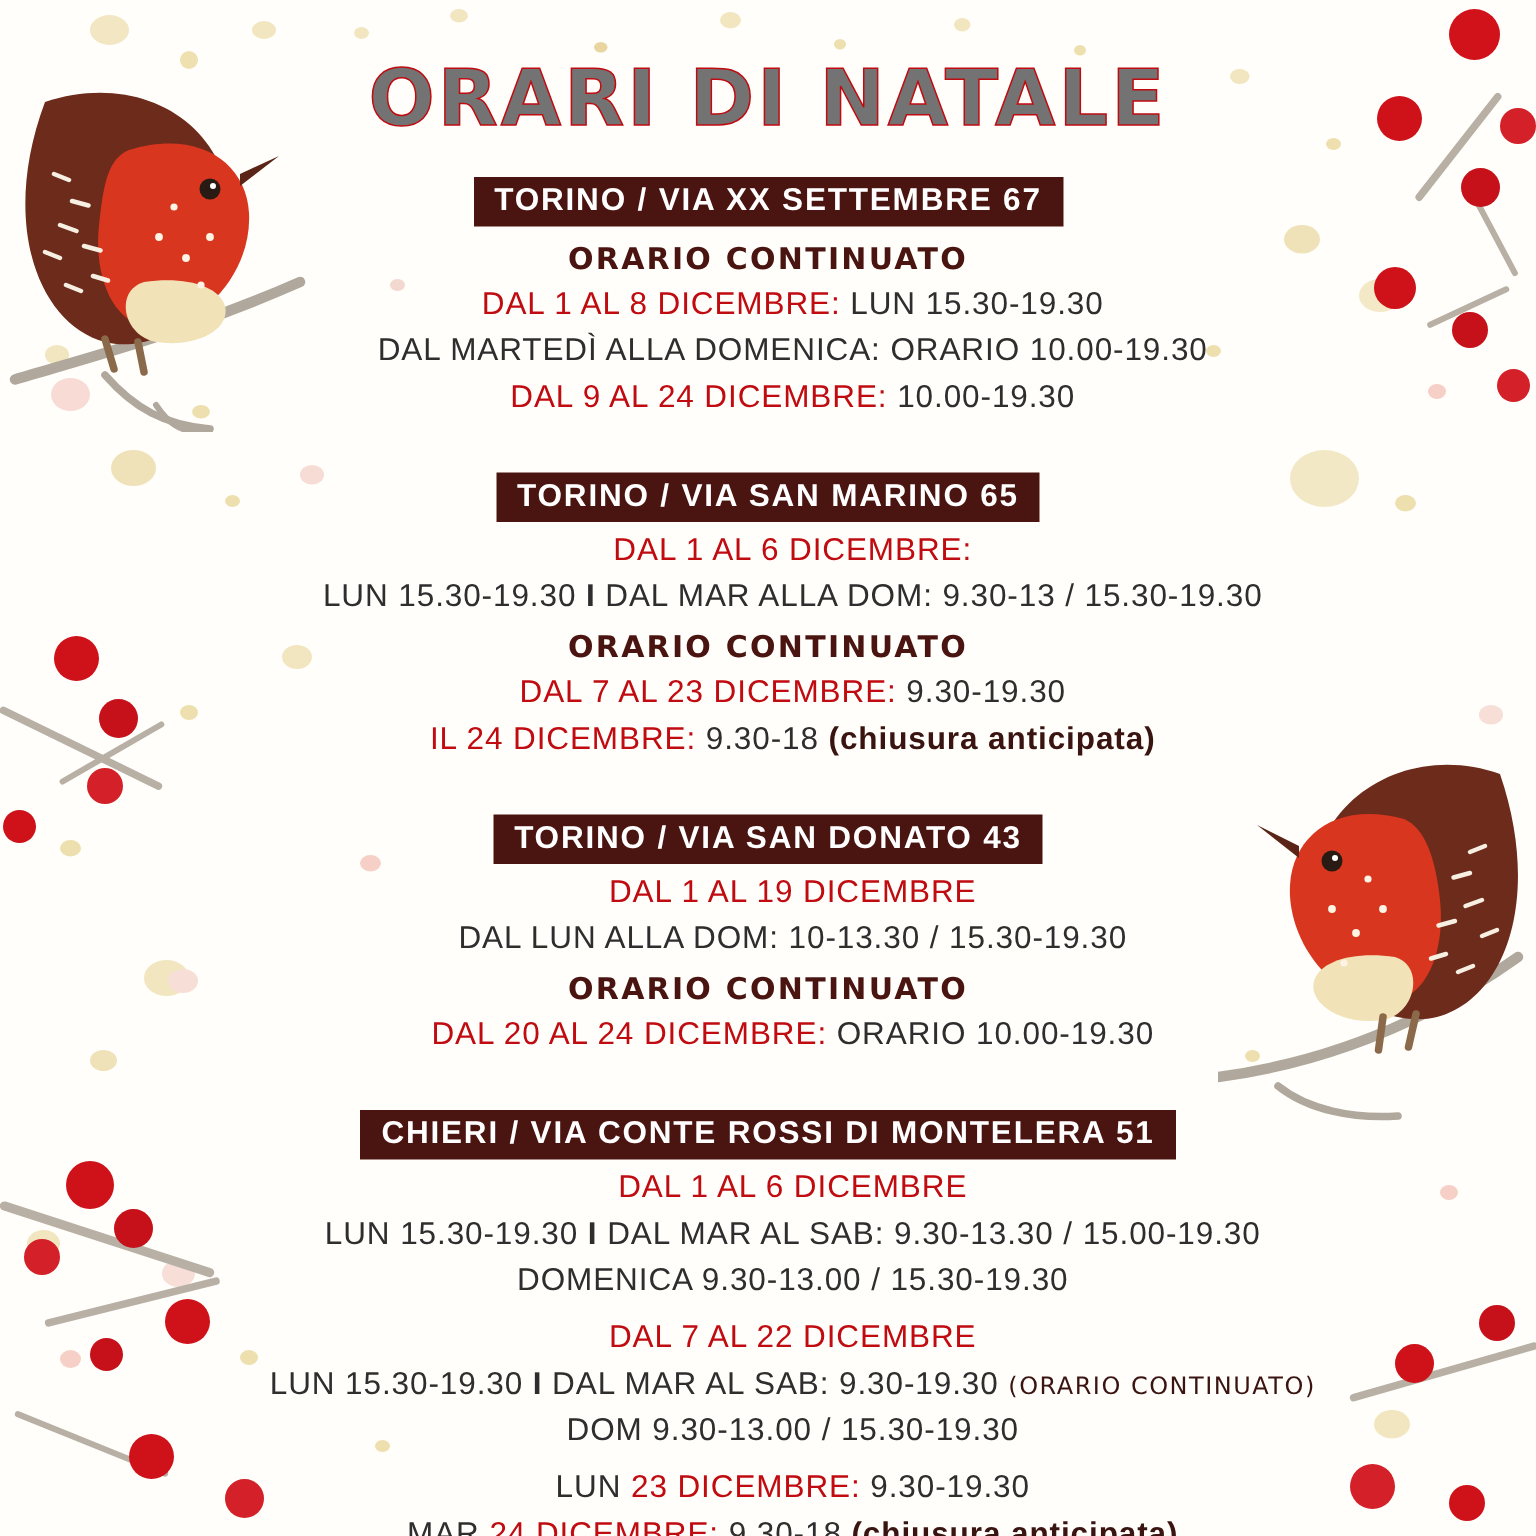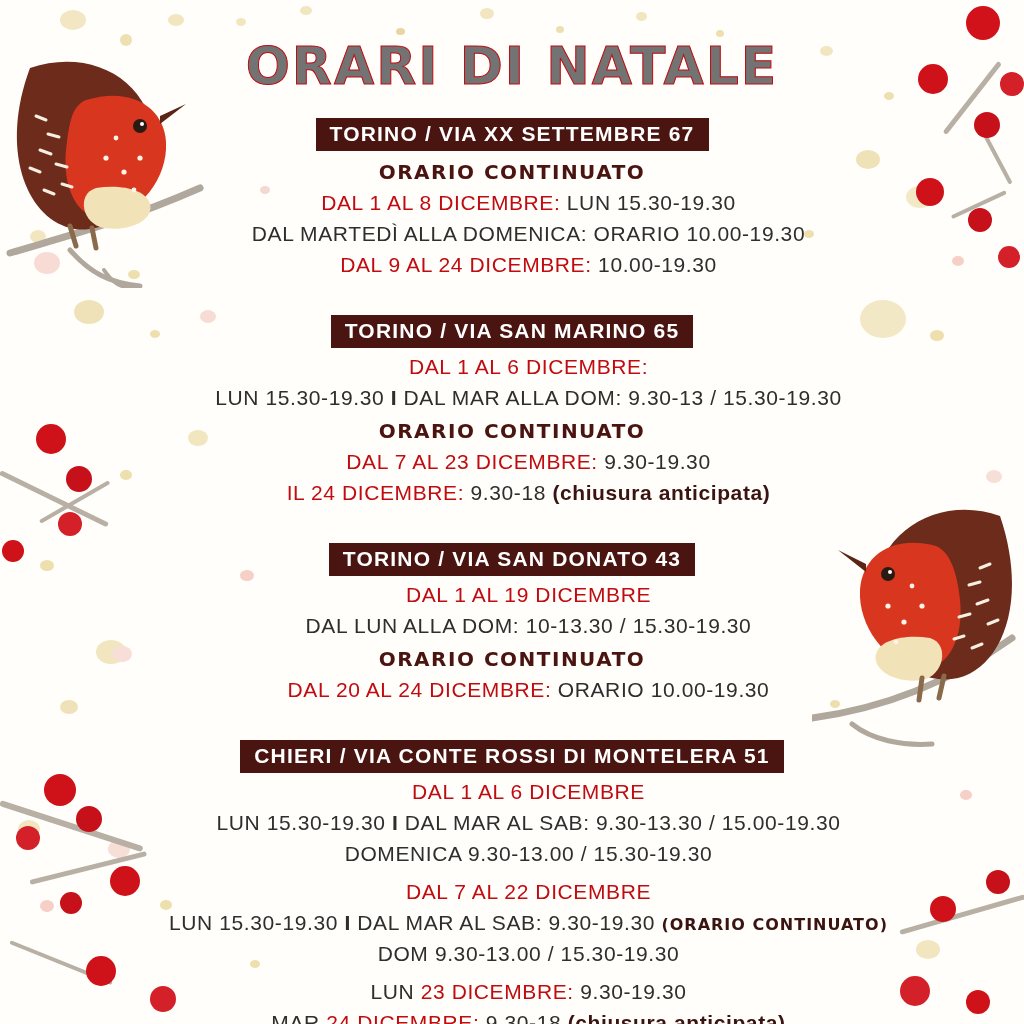--- a/index.html
+++ b/index.html
@@ -93,21 +93,21 @@
     white-space: nowrap;
     padding-left: 33px;
   }
   .gap { margin-top: 14px; }
 
   .red { color: #c00b10; }
   .dark { color: #2e2e2e; }
   .bold-dark { color: #3a1410; font-weight: bold; text-transform: none; }
   .small-caps-bold {
     font-family: "DejaVu Sans", sans-serif;
-    font-weight: bold;
+    font-weight: normal;
     font-size: 16px;
     letter-spacing: 1px;
     color: #3a1410;
   }
   .sep { color: #2e2e2e; font-weight: bold; }
 
   
   .bird { position: absolute; pointer-events: none; }
 </style>
 </head>

